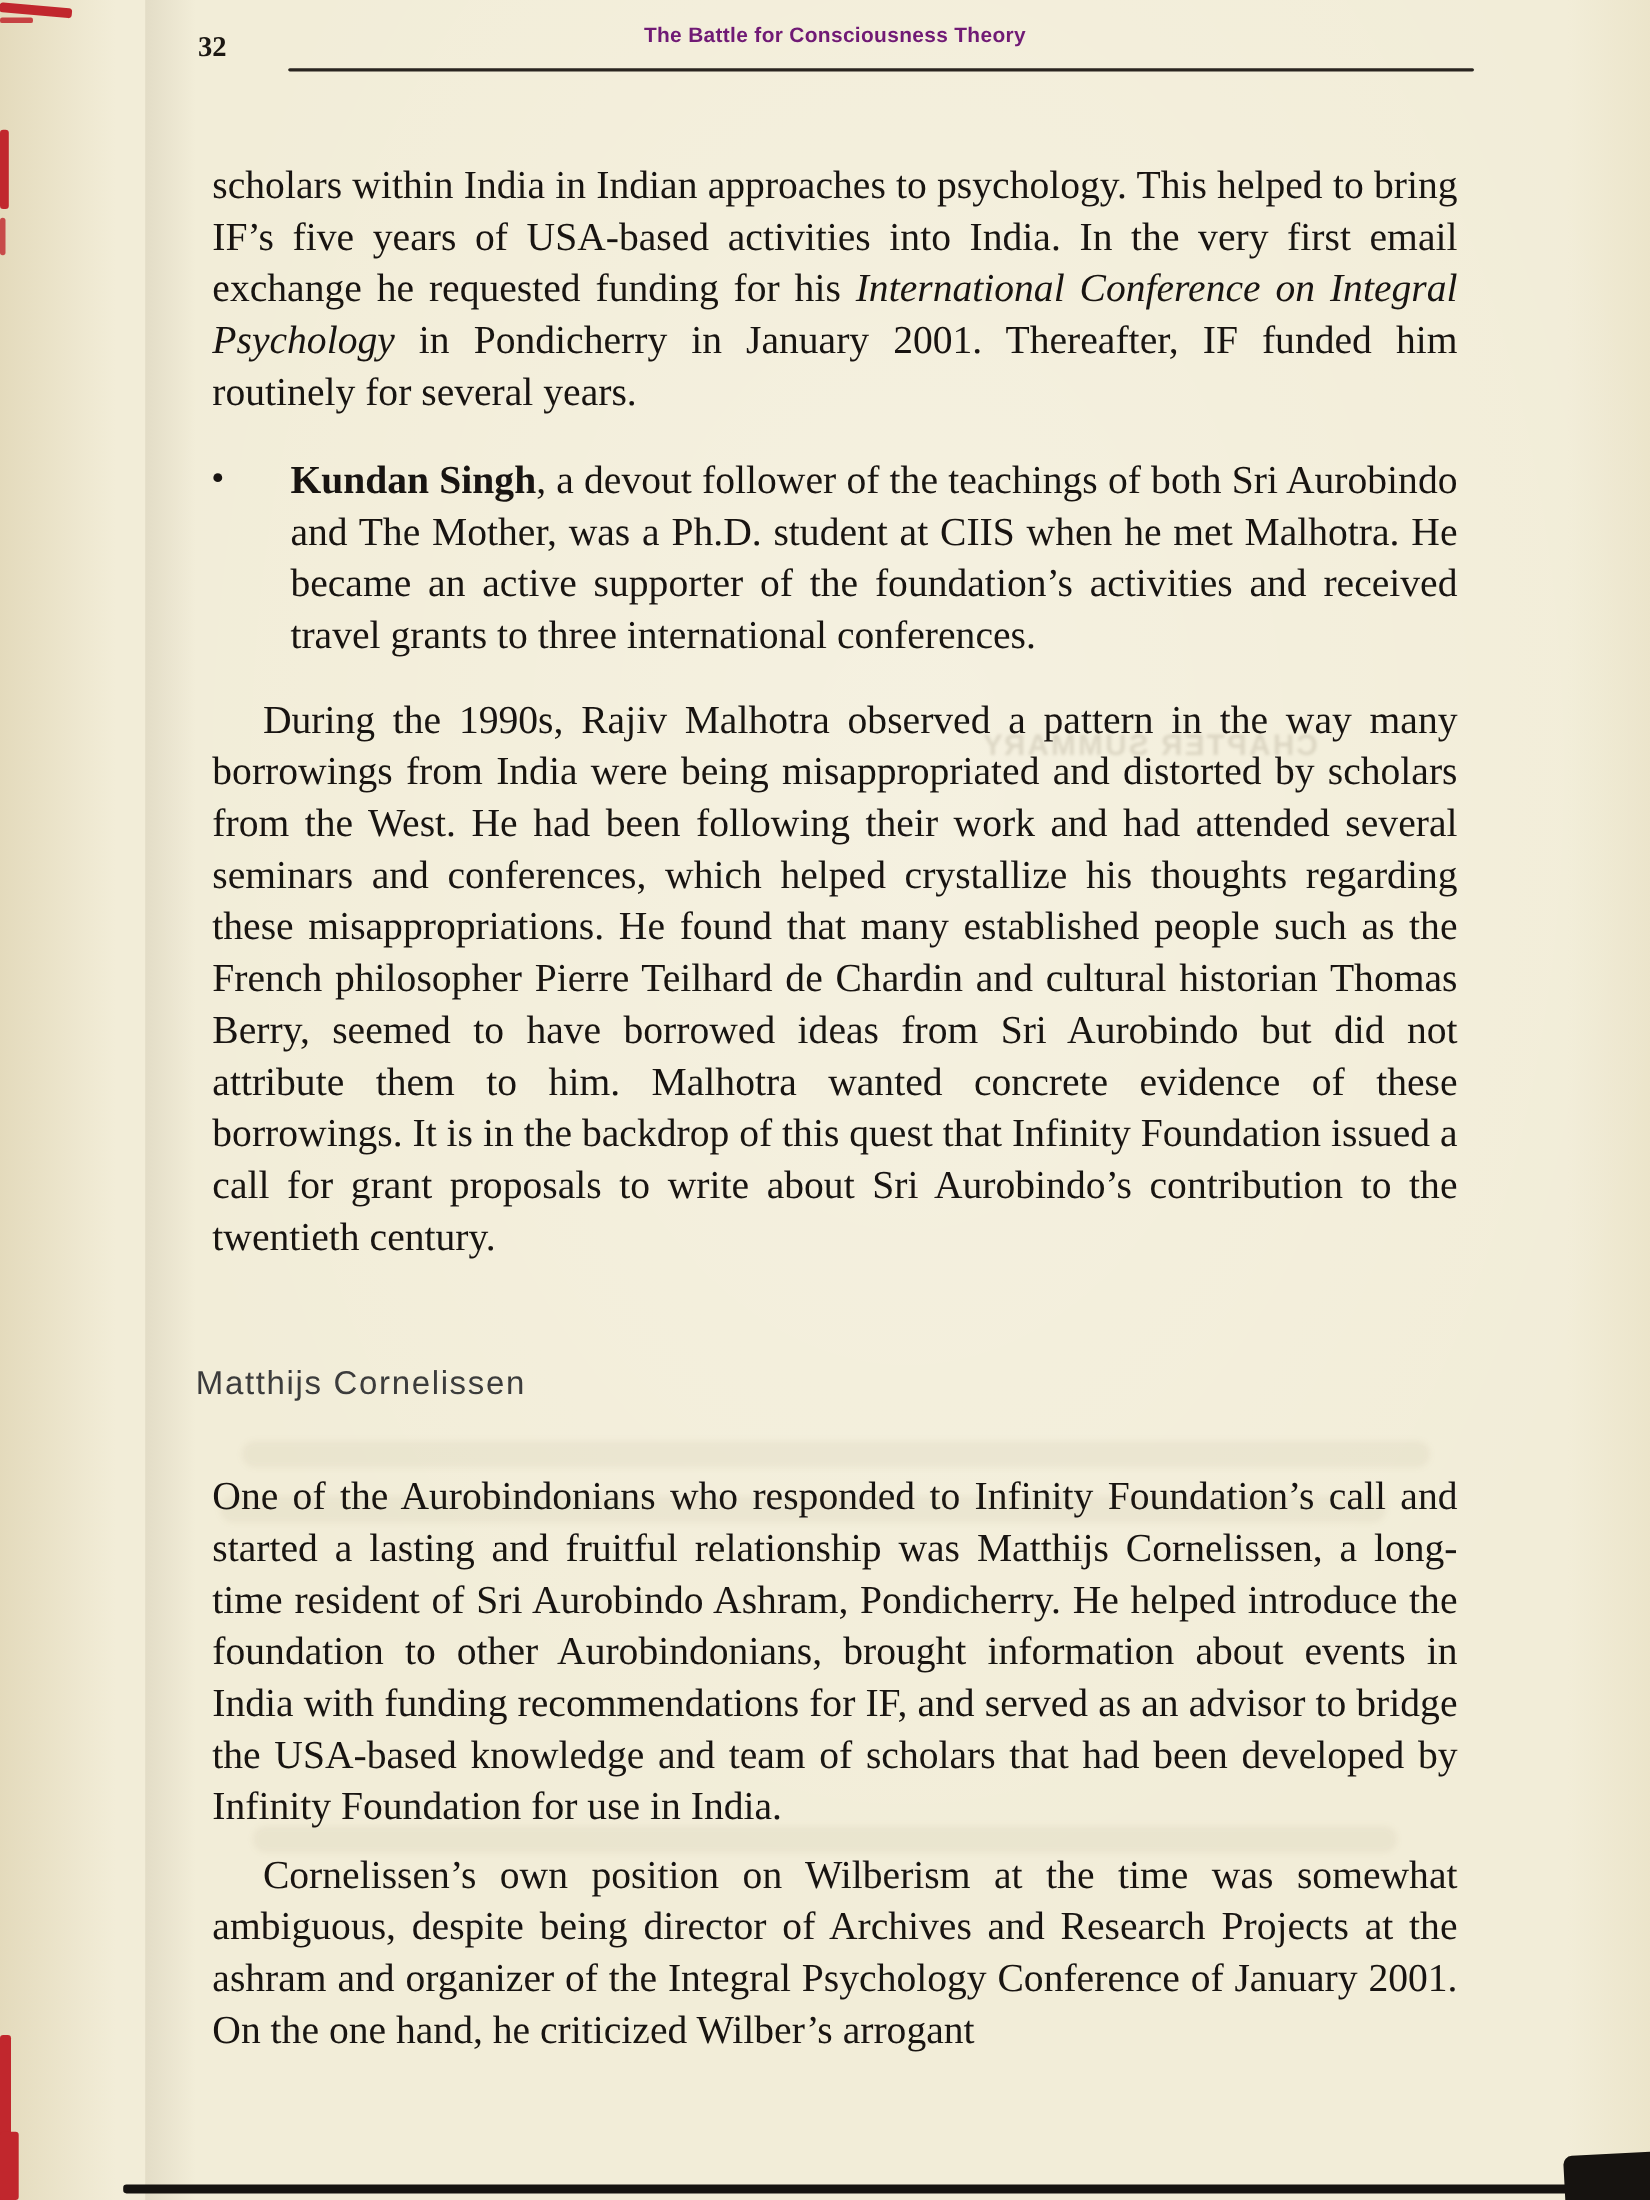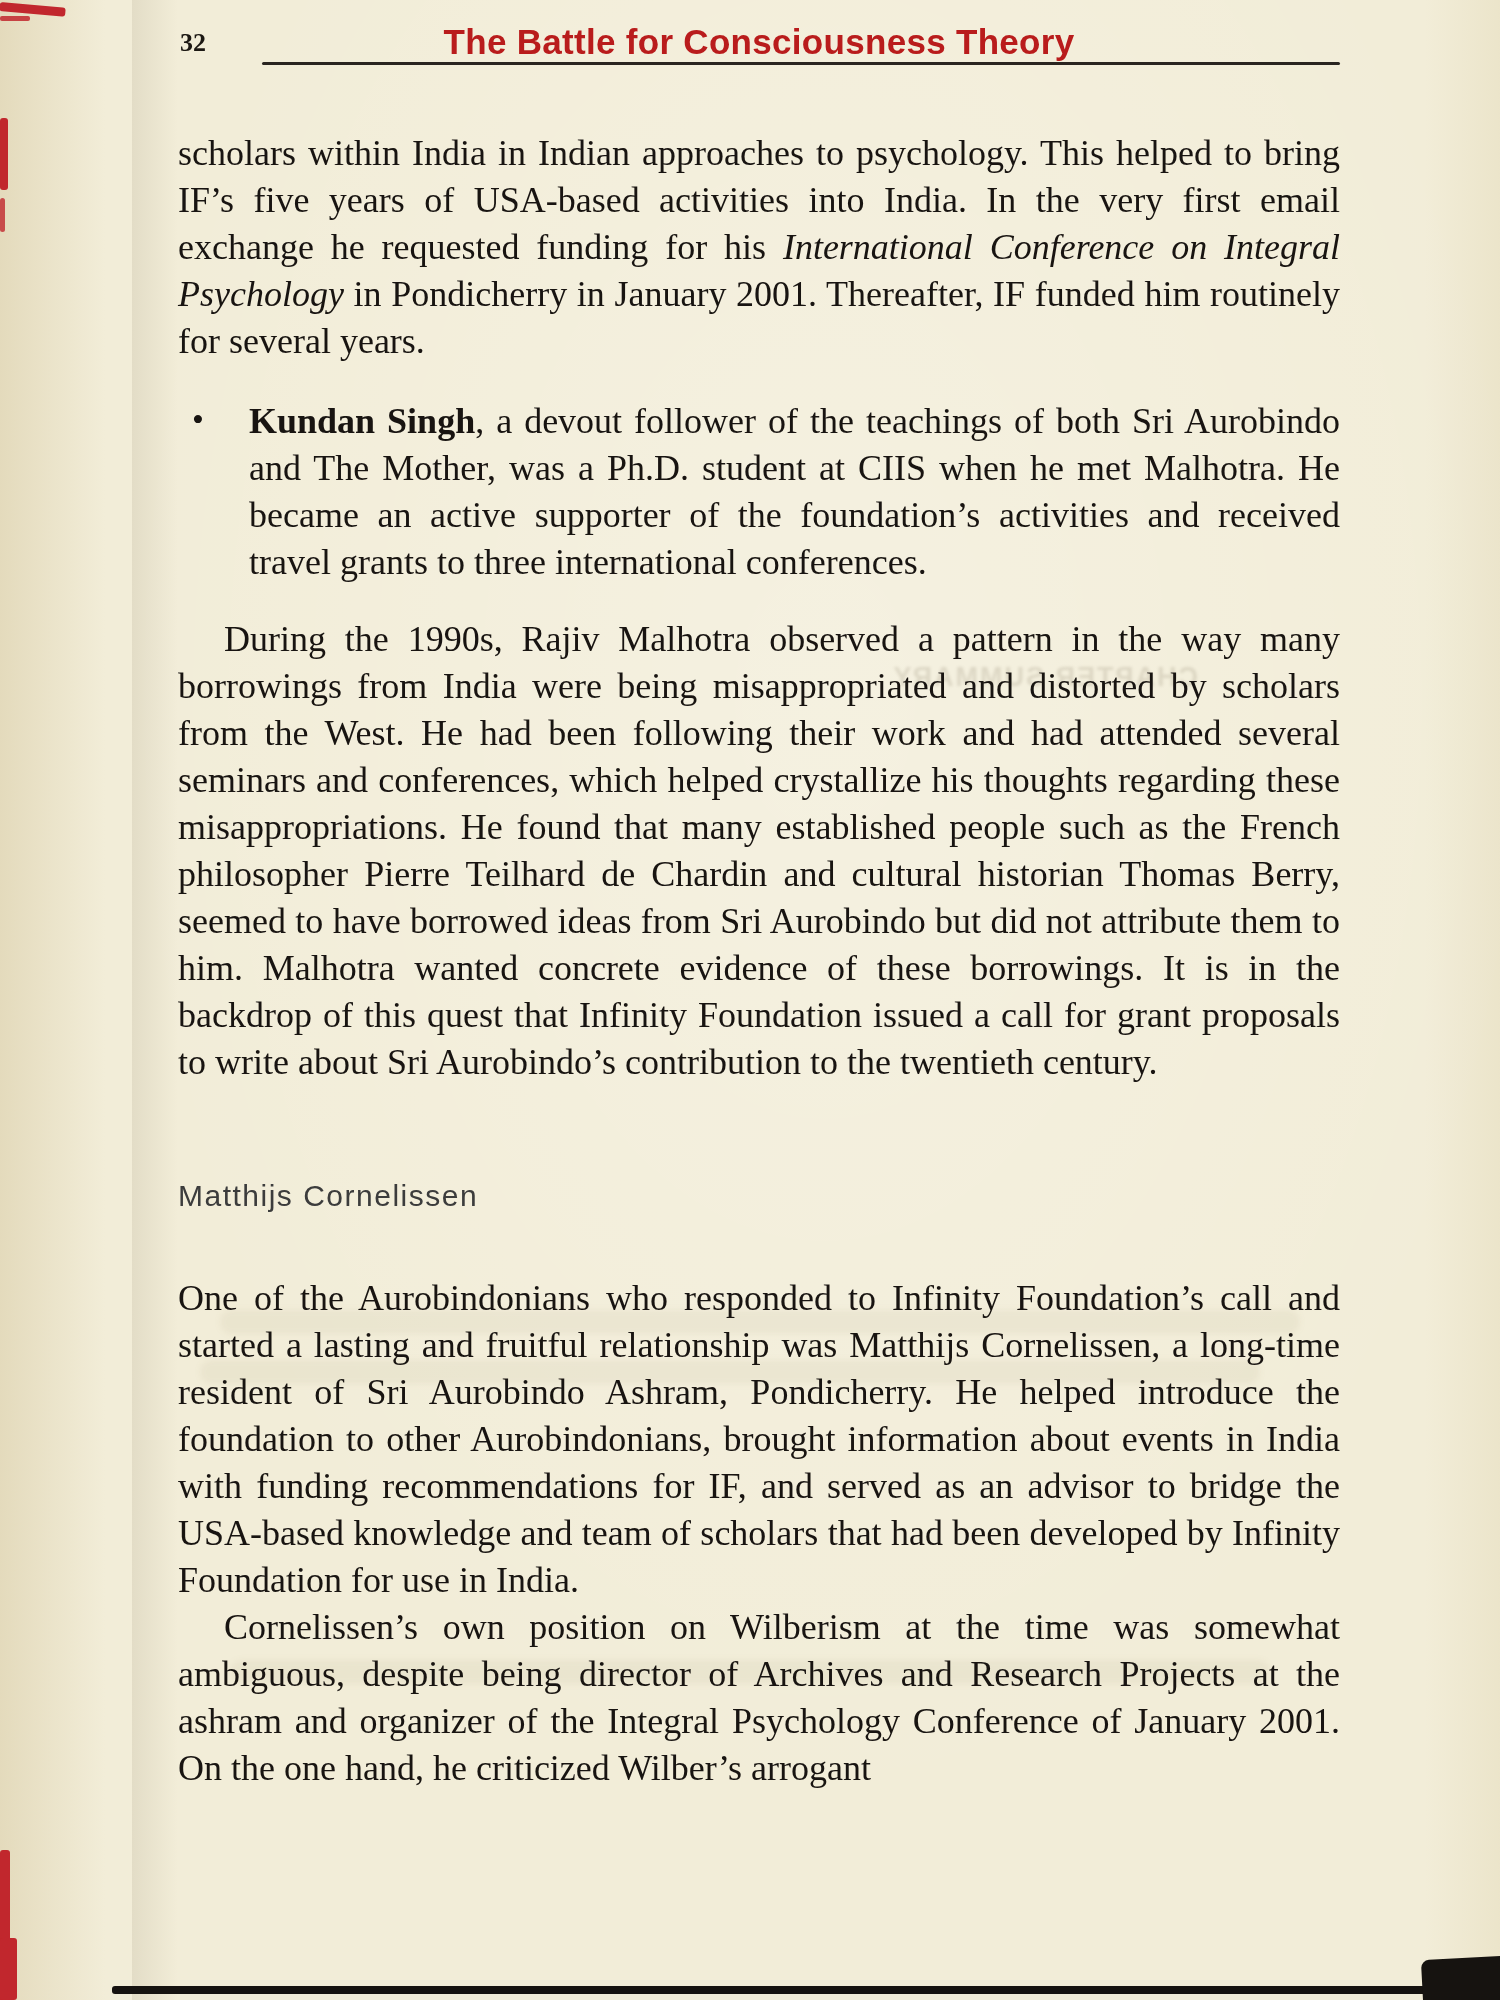--- a/index.html
+++ b/index.html
@@ -31,33 +31,33 @@
 
   
   .header { position: absolute; top: 22px; left: 178px; width: 1162px; height: 44px; }
   .pagenum {
     position: absolute; left: 2px; top: 6px;
     font-weight: bold; font-size: 26px; color: #1c1813;
   }
   .runtitle {
     display: block; text-align: center;
     font-family: "Liberation Sans", sans-serif;
-    font-weight: bold; font-size: 35px; letter-spacing: 0.3px; color: #b91c1c;
+    font-weight: bold; font-size: 19px; letter-spacing: 0.3px; color: #701a75;
   }
   .header-rule {
     position: absolute; top: 62px; left: 262px; width: 1078px; height: 3px;
     background: #2a2520; border-radius: 2px;
   }
 
   
   .bodytext {
     position: absolute; left: 178px; top: 130px; width: 1162px;
     font-size: 36px; line-height: 47px; text-align: justify;
   }
-  .bodytext p { margin: 0; }
+  .bodytext p { margin: 15px; }
 
   .cont { margin-left: 71px; }
 
   .bullet-item { position: relative; padding-left: 71px; margin: 33px 0 30px 0; }
   .bullet-marker { position: absolute; left: 14px; top: -2px; font-size: 34px; }
 
   .indent { text-indent: 46px; }
 
   .section-heading {
     font-family: "Liberation Sans", sans-serif;

